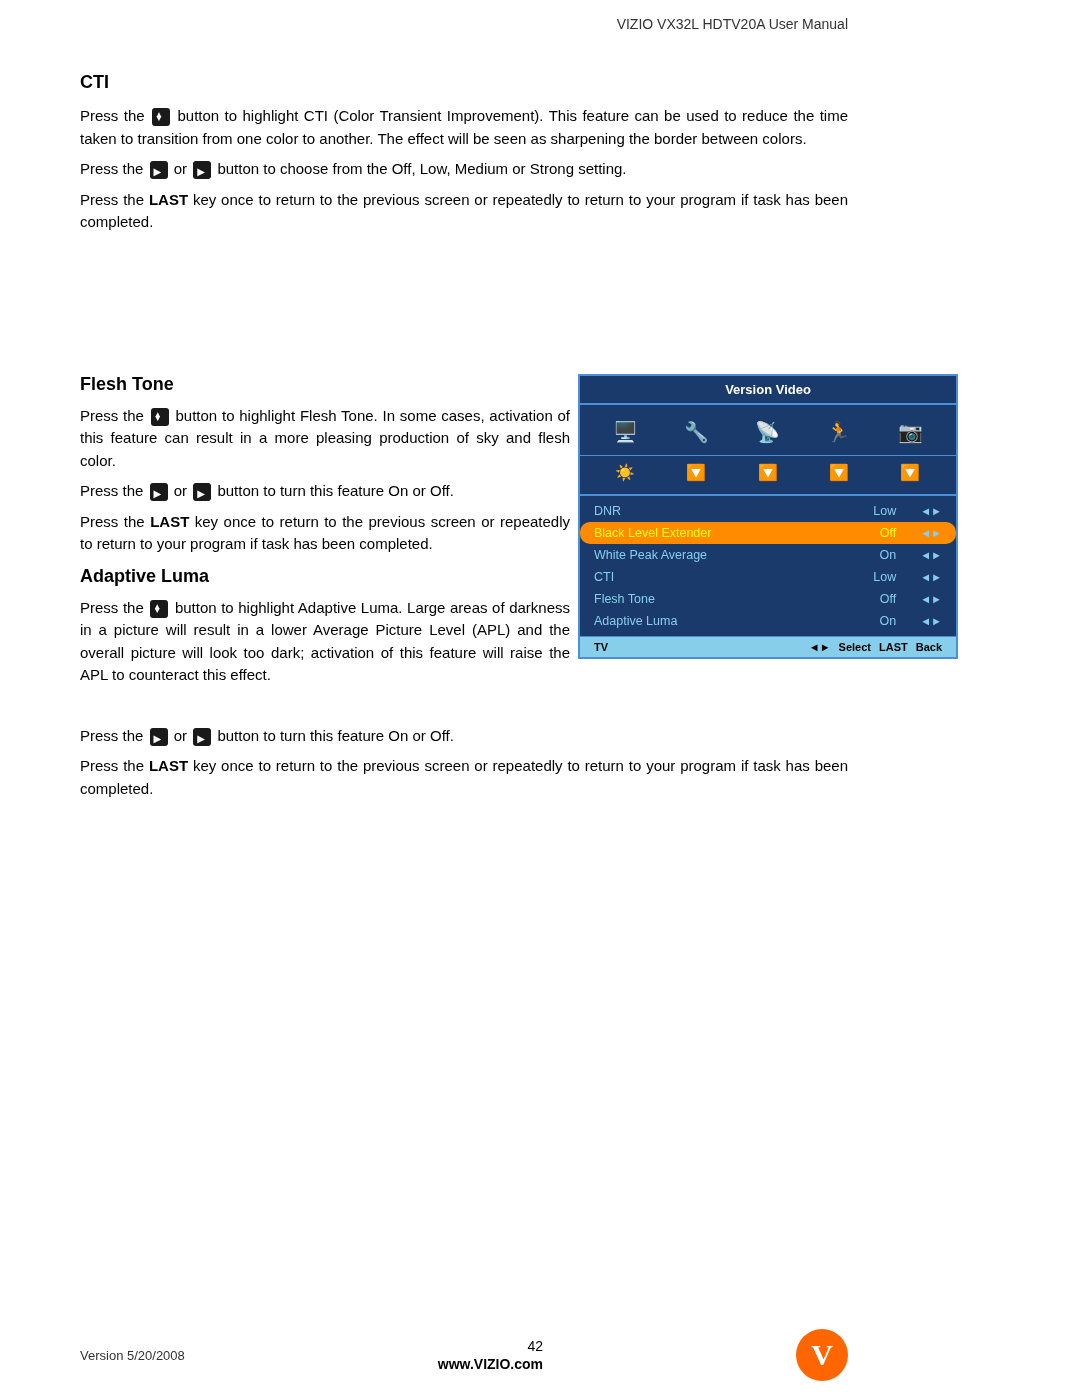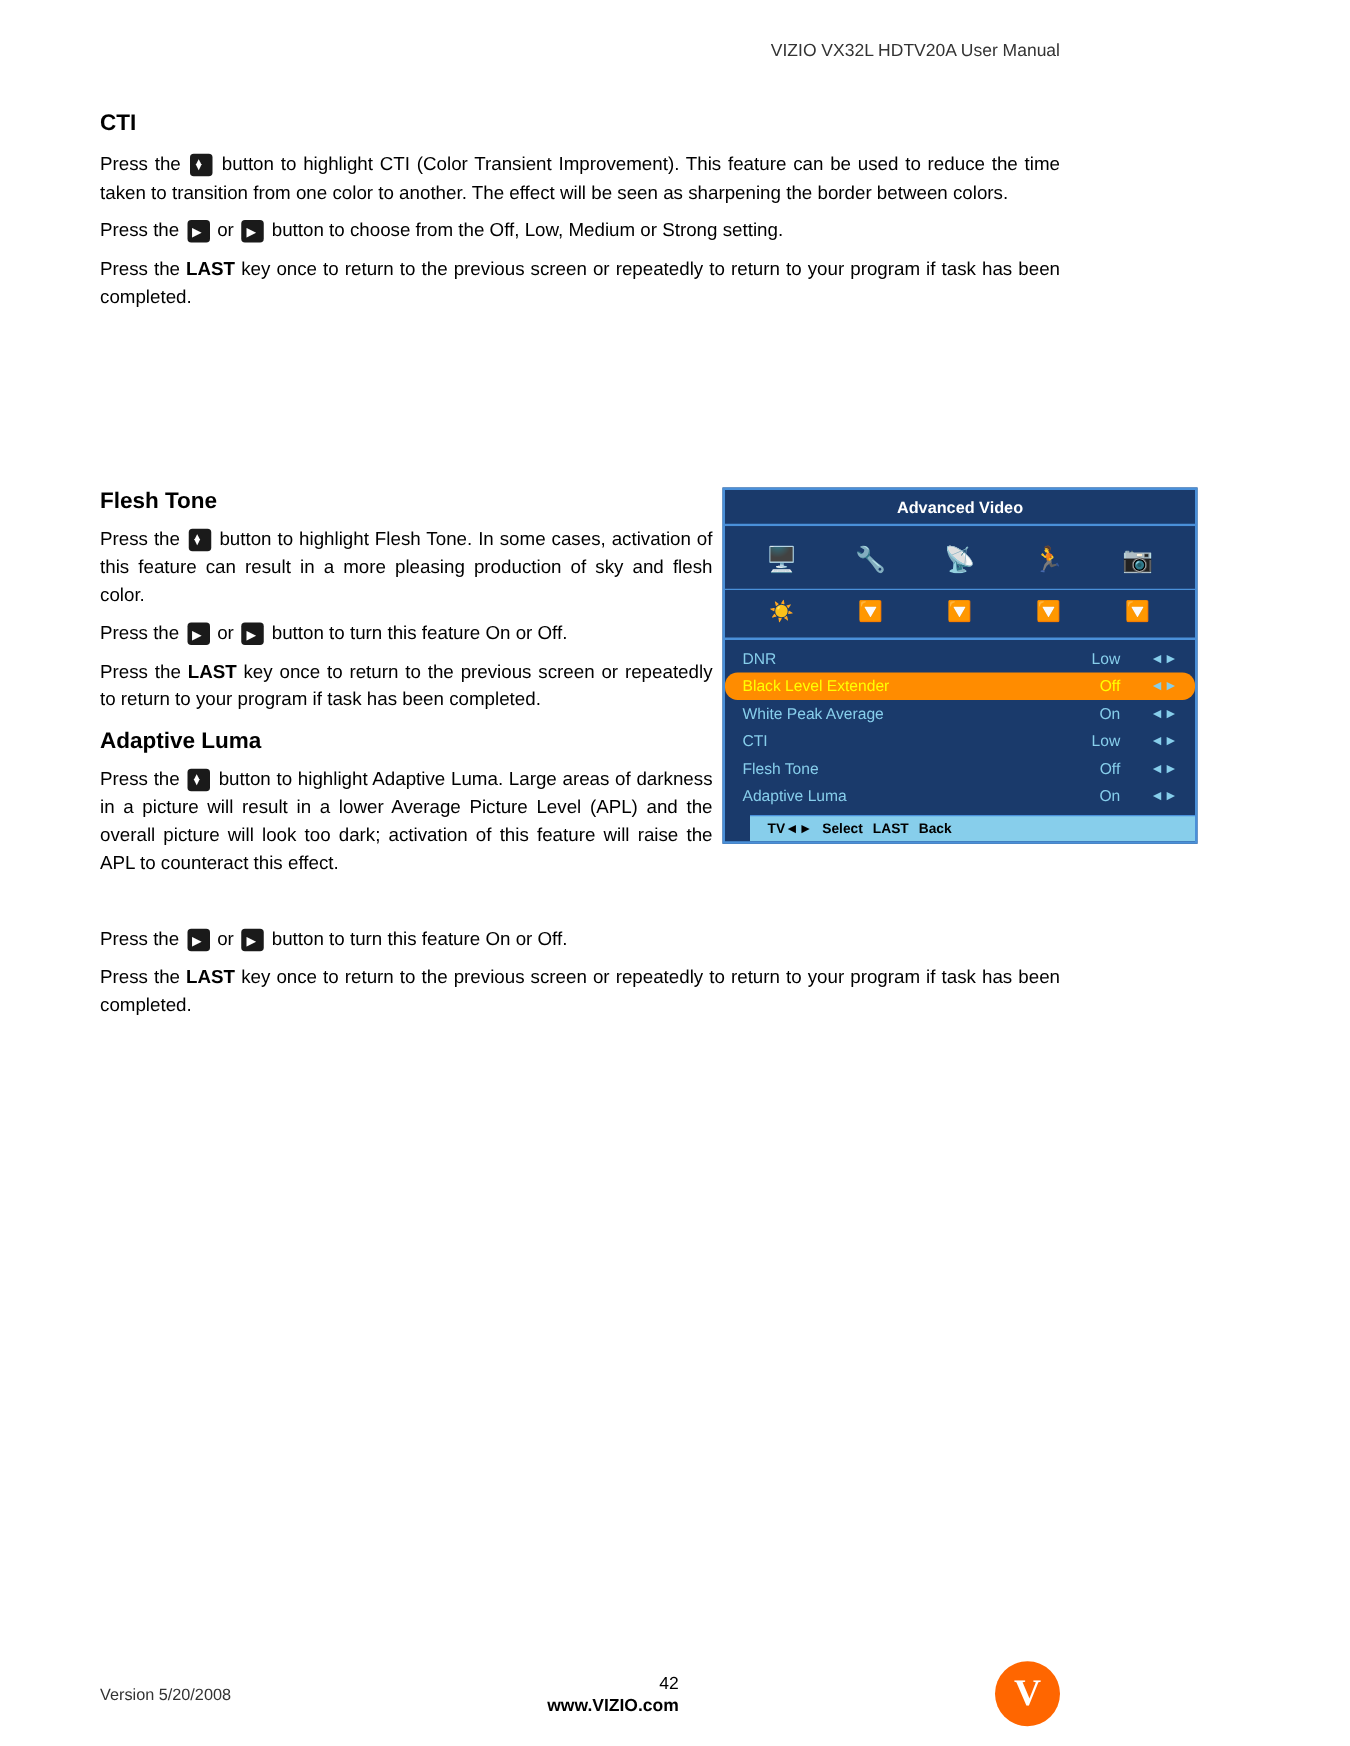--- a/index.html
+++ b/index.html
@@ -9,21 +9,21 @@
       background: #ffffff;
       font-family: Arial, Helvetica, sans-serif;
       font-size: 15px;
       color: #000000;
       position: relative;
     }
 
     .page-container {
       width: 928px;
       min-height: 1397px;
-      padding: 32px 80px 60px 80px;
+      padding: 16px 80px 60px 80px;
       position: relative;
     }
 
     .header {
       text-align: right;
       font-size: 14px;
       color: #333;
       margin-bottom: 40px;
     }
 
@@ -191,24 +191,24 @@
     .tv-menu-item-arrow {
       color: #87ceeb;
       font-size: 11px;
     }
 
     .tv-menu-footer {
       background: #87ceeb;
       color: #000;
       padding: 4px 14px;
       display: flex;
+      justify-content: space-between;
       font-size: 11px;
       font-weight: bold;
       border-top: 1px solid #4a90d9;
-      margin-left: 20px;
     }
 
     .tv-footer-left {
       font-weight: bold;
     }
 
     .tv-footer-right {
       display: flex;
       gap: 8px;
     }
@@ -343,21 +343,21 @@
         <p class="para">
           <span>Press the </span>
           <span class="inline-icon up-down"></span>
           <span> button to highlight Adaptive Luma. Large areas of darkness in a picture will result in a lower Average Picture Level (APL) and the overall picture will look too dark; activation of this feature will raise the APL to counteract this effect.</span>
         </p>
       </div>
     </div>
 
     <div class="right-col">
       <div class="tv-menu">
-        <div class="tv-menu-title-bar">Advanced Video</div>
+        <div class="tv-menu-title-bar">Version Video</div>
 
         <div class="tv-menu-icons">
           <div class="tv-icon">🖥️</div>
           <div class="tv-icon">🔧</div>
           <div class="tv-icon">📡</div>
           <div class="tv-icon">🏃</div>
           <div class="tv-icon">📷</div>
         </div>
 
         <div class="tv-icon-row2">

